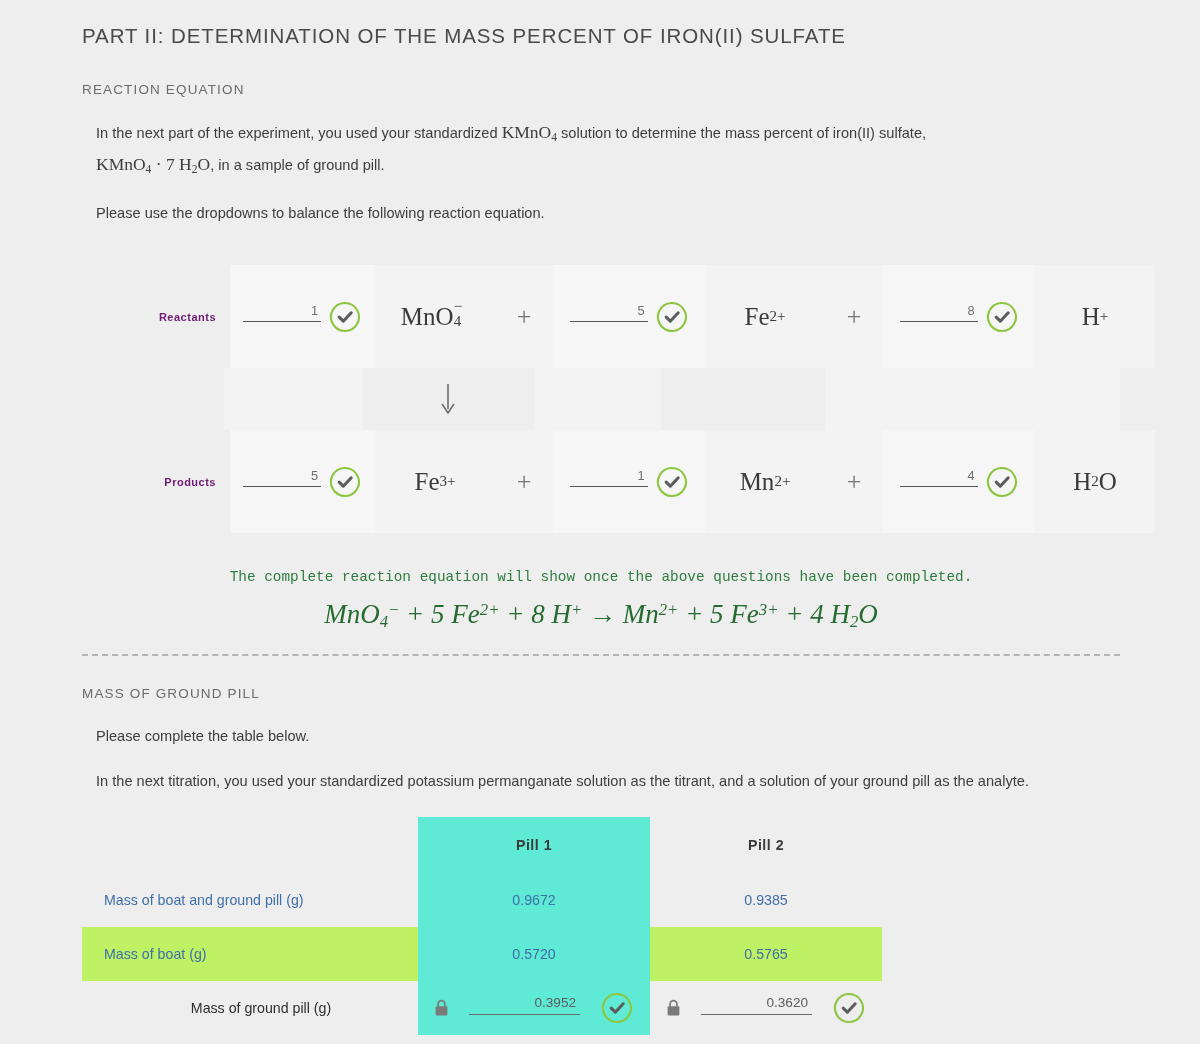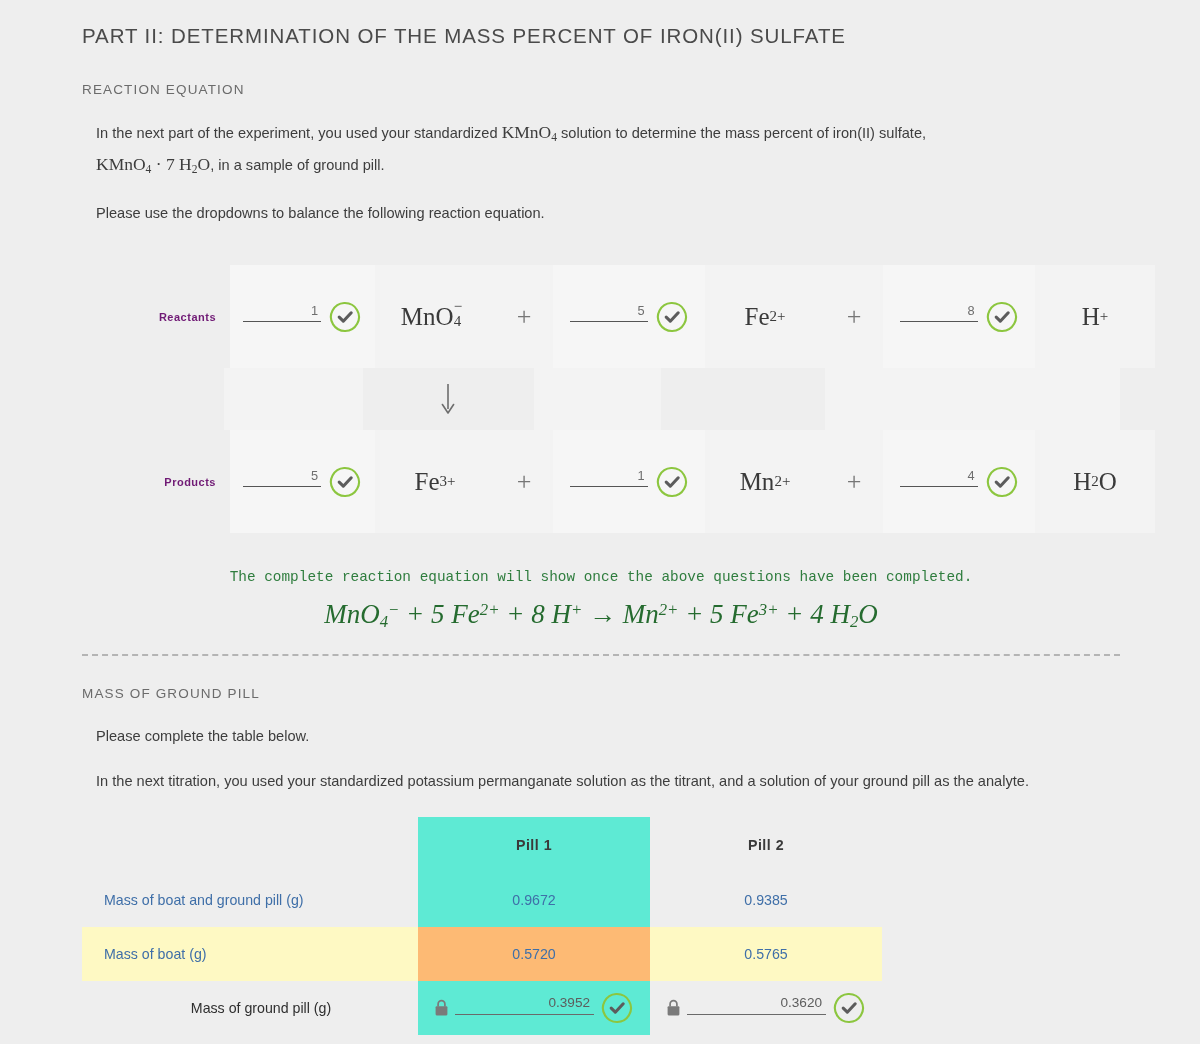--- a/index.html
+++ b/index.html
@@ -229,29 +229,29 @@
     color: #3f6fa8;
     text-align: left;
     padding-left: 22px !important;
   }
   .rowlab.plain { color: #2f2f2f; text-align: center; }
   .cellval {
     font-size: 14.2px;
     color: #3f6fa8;
     text-align: center;
   }
-  tr.stripe td { background: #fef9c3; }
-  tr.stripe td.col-hi { background: #fdba74; }
+  tr.stripe td { background: #bef264; }
+  tr.stripe td.col-hi { background: #5eead4; }
 
   
   .inputcell {
     display: flex;
     align-items: center;
     justify-content: flex-start;
-    gap: 6px;
+    gap: 20px;
     padding: 0 16px;
   }
   .lock-icon { flex: none; display: block; }
   .inp-underline {
     flex: 1;
     border-bottom: 1.8px solid #6a6a6a;
     text-align: right;
     padding: 0 4px 4px 0;
     font-size: 13.6px;
     color: #5d5d5d;

